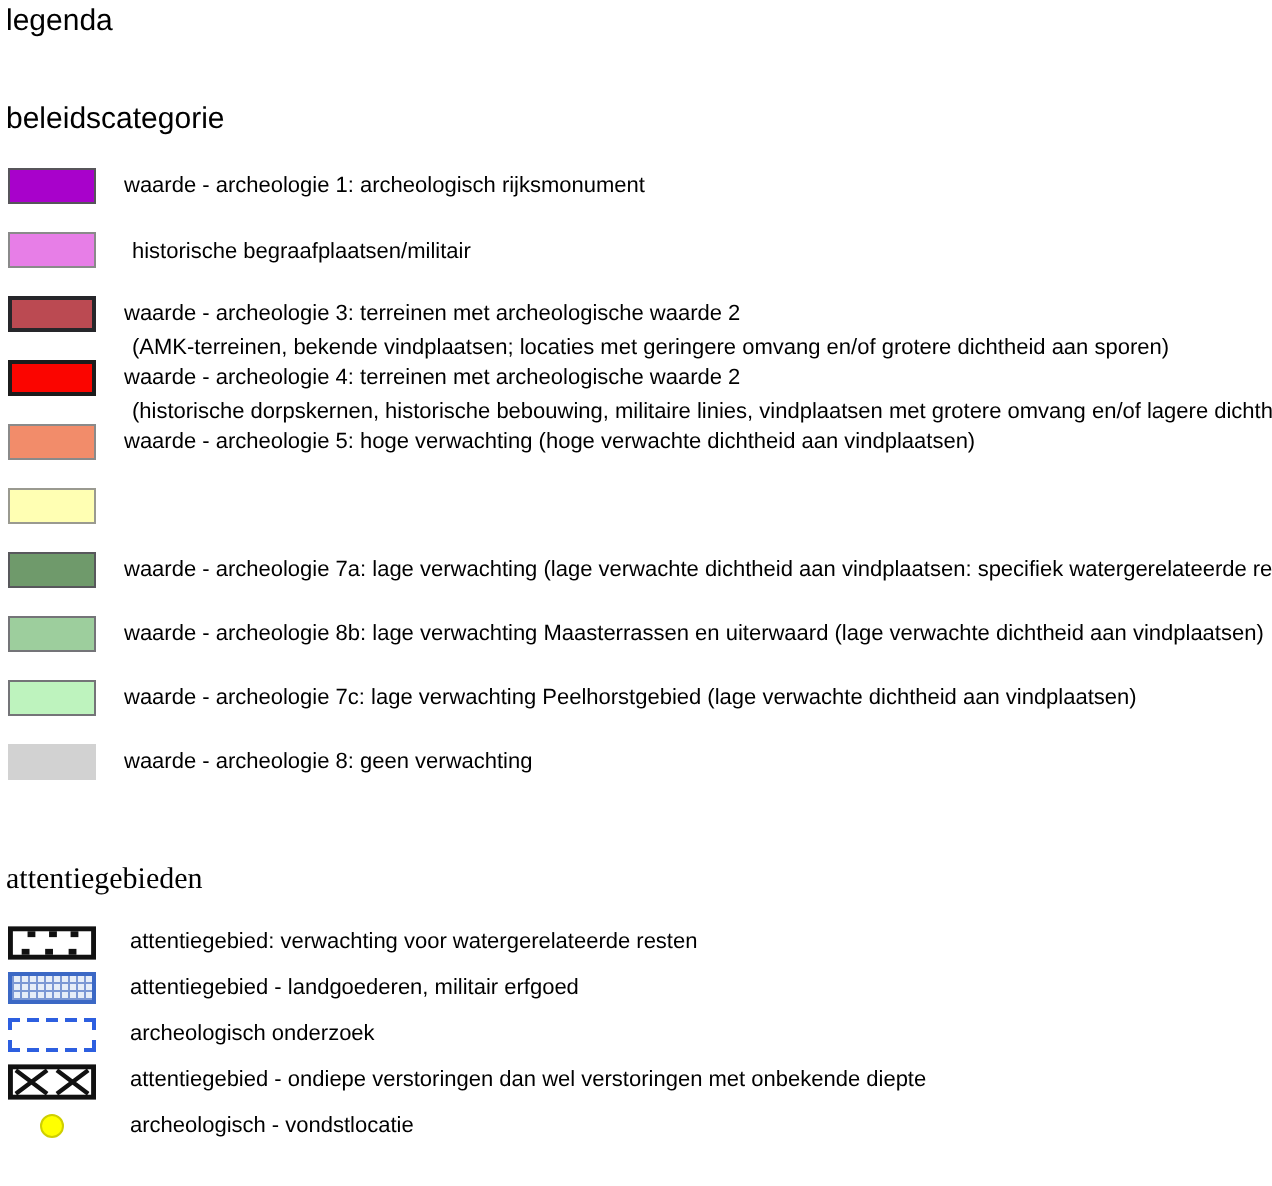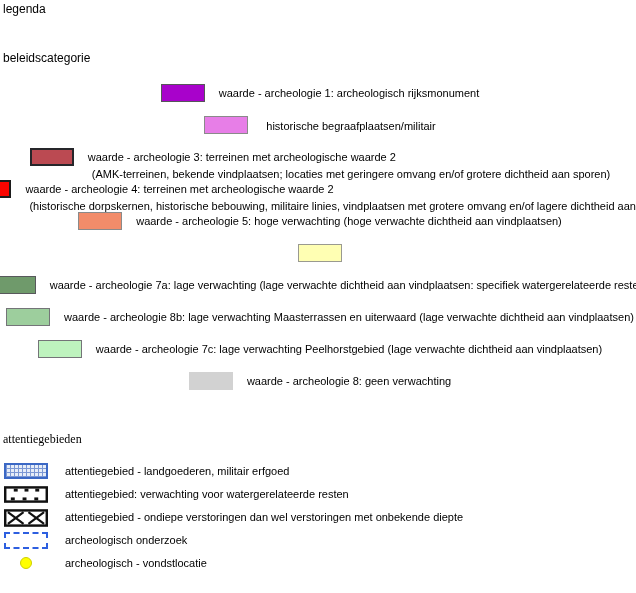--- a/index.html
+++ b/index.html
@@ -7,34 +7,34 @@
   body {
     width: 636px; height: 593px;
     background: #ffffff;
     font-family: "Liberation Sans", sans-serif;
     color: #000000;
     overflow: hidden;
     position: relative;
   }
   .hdr {
     position: absolute; left: 3px;
-    font-size: 12px; font-weight: normal; margin: 0;
+    font-size: 15px; font-weight: normal; margin: 0;
     white-space: nowrap;
     text-align: right;
   }
   #title { top: 2px; }
   #beleid-heading { top: 51px; }
   #attentie-heading { top: 432px; font-family: Liberation Serif, serif; }
 
   .rows { position: absolute; left: 0; width: 636px; }
   #beleid-rows { top: 84px; }
   #attentie-rows { top: 463px; }
 
   .row { display: flex; align-items: flex-start; }
-  #beleid-rows .row { height: 32px; justify-content: center; }
+  #beleid-rows .row { height: 32px; }
   #attentie-rows .row { height: 23px; }
 
   .swatch {
     display: block;
     width: 44px; height: 18px;
     margin-left: 4px;
     border: 1px solid #8a8a8a;
     flex: 0 0 auto;
   }
   .row.thick .swatch { border-width: 2px; }
@@ -138,59 +138,59 @@
         <div class="lbl">waarde - archeologie 8: geen verwachting</div>
       </div>
   </div>
 </div>
 
 <h2 class="hdr" id="attentie-heading">attentiegebieden</h2>
 
 <div class="rows" id="attentie-rows">
   <div class="row">
     <div class="pat-cell">
-      <span class="grid-swatch"></span>
-    </div>
-    <div class="lbl-wrap">
-        <div class="lbl">attentiegebied - landgoederen, militair erfgoed</div>
-      </div>
-  </div>
-  <div class="row">
-    <div class="pat-cell">
       <svg width="45" height="17" viewBox="0 0 45 17">
         <rect x="1.25" y="1.25" width="42.5" height="14.5" fill="#ffffff" stroke="#111111" stroke-width="2.5"></rect>
         <rect x="10" y="2.5" width="4" height="3" fill="#111111"></rect>
         <rect x="21" y="2.5" width="4" height="3" fill="#111111"></rect>
         <rect x="32" y="2.5" width="4" height="3" fill="#111111"></rect>
         <rect x="7" y="11.5" width="4" height="3" fill="#111111"></rect>
         <rect x="19" y="11.5" width="4" height="3" fill="#111111"></rect>
         <rect x="31" y="11.5" width="4" height="3" fill="#111111"></rect>
       </svg>
     </div>
     <div class="lbl-wrap">
         <div class="lbl">attentiegebied: verwachting voor watergerelateerde resten</div>
       </div>
   </div>
   <div class="row">
     <div class="pat-cell">
-      <svg width="45" height="18" viewBox="0 0 45 18">
-        <rect x="1.25" y="1.25" width="42.5" height="15.5" fill="#ffffff" stroke="#111111" stroke-width="2.5"></rect>
-        <path d="M4 3 L20 15 M20 3 L4 15 M25 3 L41 15 M41 3 L25 15" stroke="#111111" stroke-width="2.2" fill="none"></path>
-      </svg>
+      <span class="grid-swatch"></span>
     </div>
     <div class="lbl-wrap">
-        <div class="lbl">attentiegebied - ondiepe verstoringen dan wel verstoringen met onbekende diepte</div>
+        <div class="lbl">attentiegebied - landgoederen, militair erfgoed</div>
       </div>
   </div>
   <div class="row">
     <div class="pat-cell">
       <span class="dash-swatch"></span>
     </div>
     <div class="lbl-wrap">
         <div class="lbl">archeologisch onderzoek</div>
+      </div>
+  </div>
+  <div class="row">
+    <div class="pat-cell">
+      <svg width="45" height="18" viewBox="0 0 45 18">
+        <rect x="1.25" y="1.25" width="42.5" height="15.5" fill="#ffffff" stroke="#111111" stroke-width="2.5"></rect>
+        <path d="M4 3 L20 15 M20 3 L4 15 M25 3 L41 15 M41 3 L25 15" stroke="#111111" stroke-width="2.2" fill="none"></path>
+      </svg>
+    </div>
+    <div class="lbl-wrap">
+        <div class="lbl">attentiegebied - ondiepe verstoringen dan wel verstoringen met onbekende diepte</div>
       </div>
   </div>
   <div class="row">
     <div class="pat-cell">
       <span class="dot-swatch"></span>
     </div>
     <div class="lbl-wrap">
         <div class="lbl">archeologisch - vondstlocatie</div>
       </div>
   </div>

